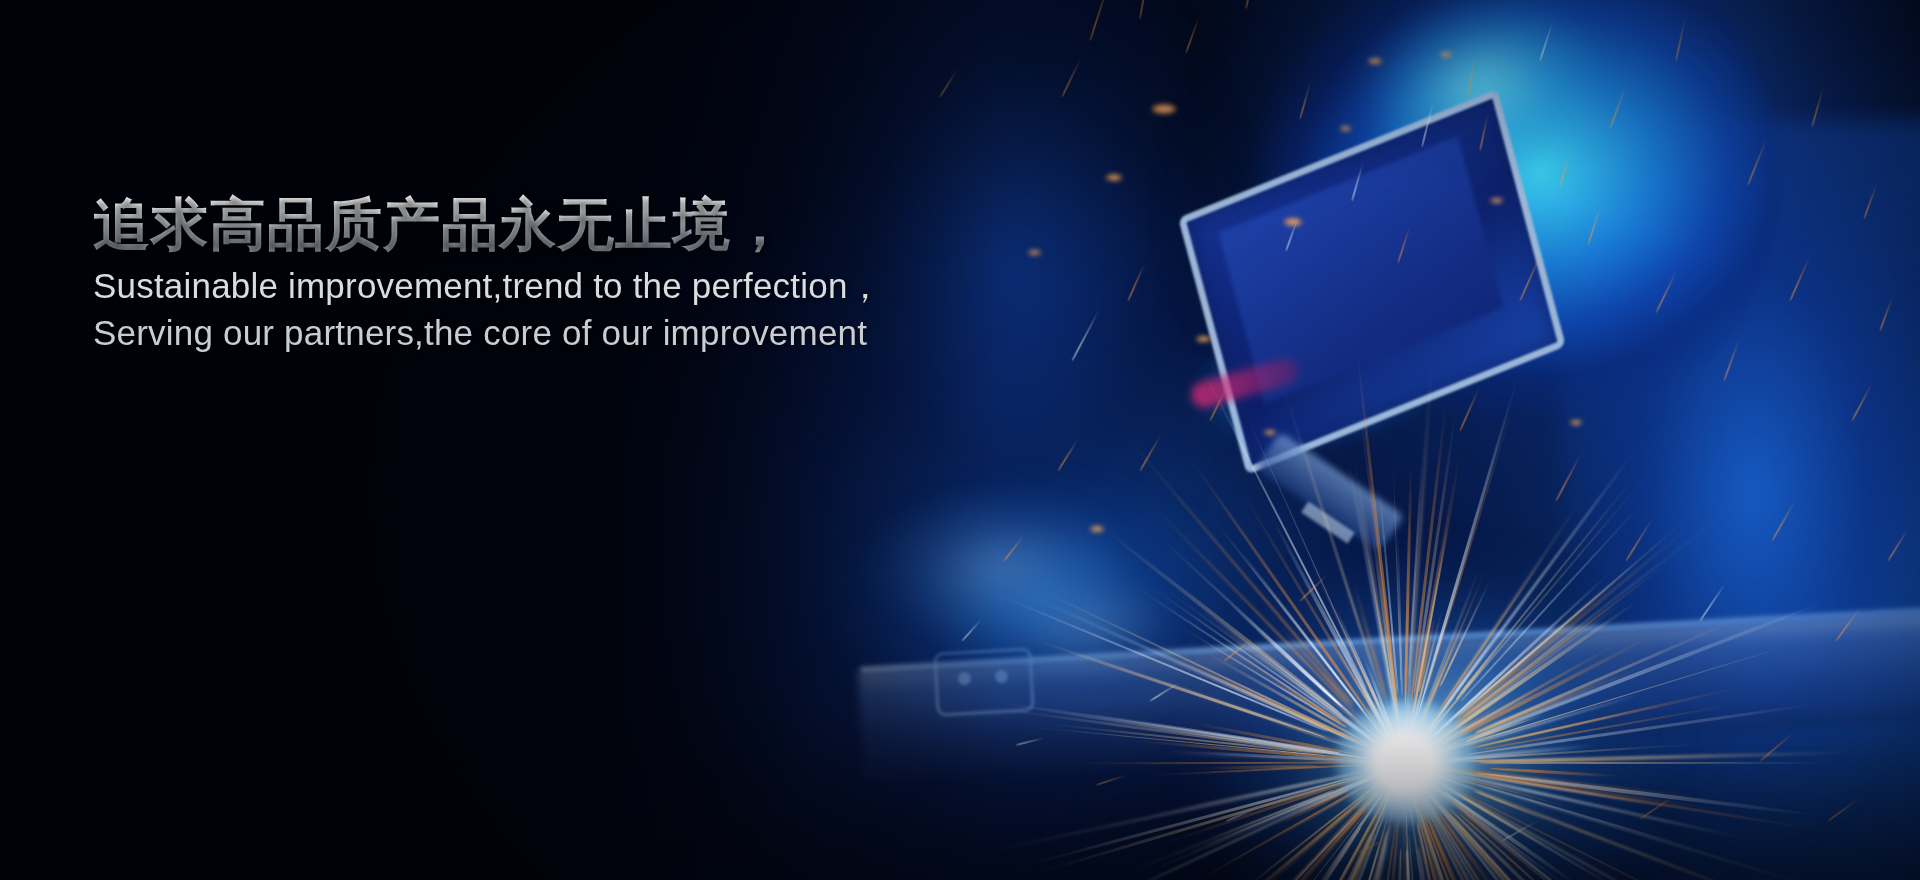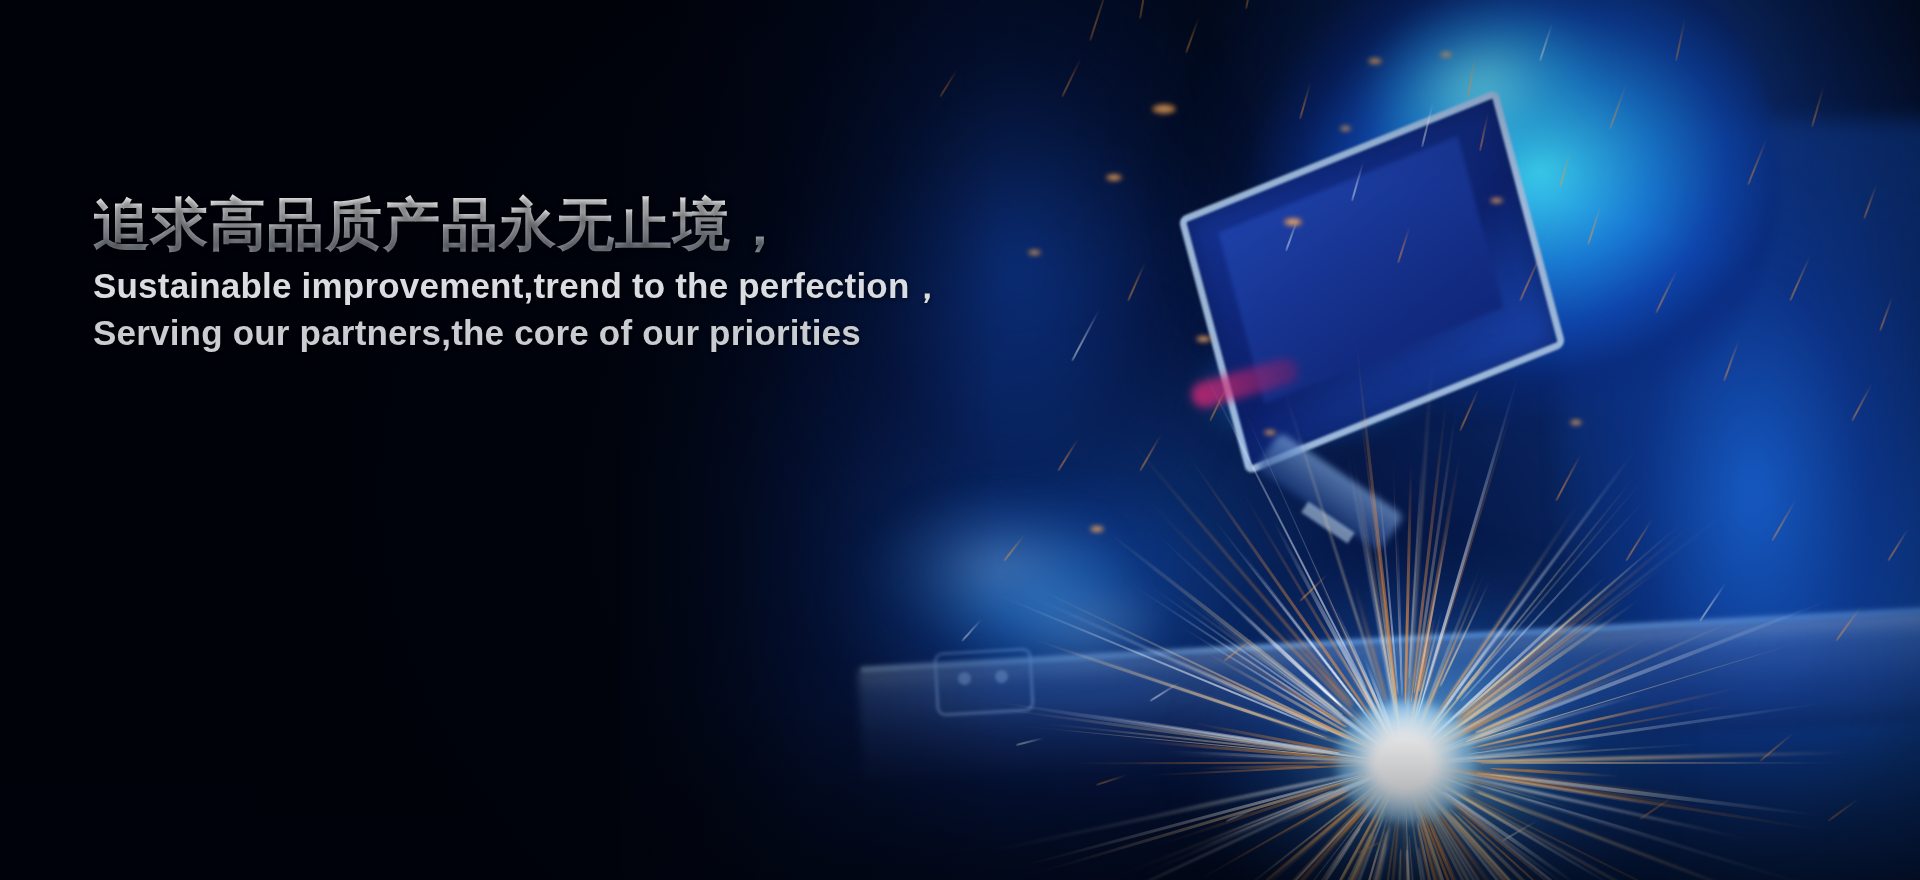--- a/index.html
+++ b/index.html
@@ -170,21 +170,21 @@
   .copy{position:absolute;left:93px;top:138px;width:900px;margin-top:48px;}
   .zh{
     font-size:57px;font-weight:700;line-height:76px;letter-spacing:1px;
     background:linear-gradient(180deg,#ffffff 0%,#fbfbfc 16%,#e9ebee 34%,#b9bec6 58%,#8f969f 78%,#aeb4bc 92%,#cfd4da 100%);
     -webkit-background-clip:text;background-clip:text;
     color:transparent;-webkit-text-fill-color:transparent;
     text-shadow:0 2px 6px rgba(0,0,0,.55);
     white-space:nowrap;
   }
   .en{
-    font-size:35px;font-weight:700;line-height:47px;letter-spacing:.2px;
+    font-size:35px;font-weight:400;line-height:47px;letter-spacing:.2px;
     color:#d9dce0;white-space:nowrap;
     text-shadow:0 1px 4px rgba(0,0,0,.7);
   }
   .en.l2{color:#c9ccd1;}
 </style>
 </head>
 <body>
 
 <div id="stage">
 
@@ -513,16 +513,16 @@
     <div class="arc-core"></div>
     <div class="arc-hot"></div>
   </div>
 
   <div class="vignette"></div>
   <div class="fade-bottom"></div>
 
   <div class="copy">
     <div class="zh">追求高品质产品永无止境，</div>
     <div class="en">Sustainable improvement,trend to the perfection，</div>
-    <div class="en l2">Serving our partners,the core of our priorities</div>
+    <div class="en l2">Serving our partners,the core of our improvement</div>
   </div>
 
 </div>
 
 </body></html>

